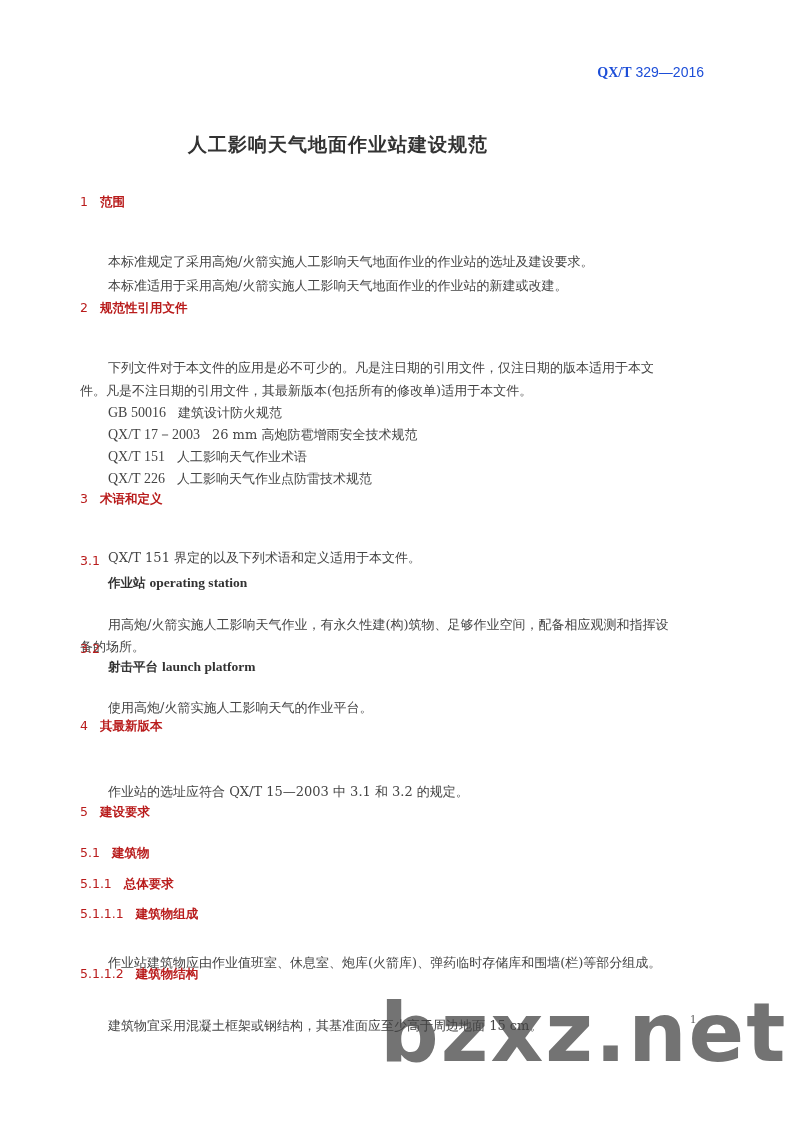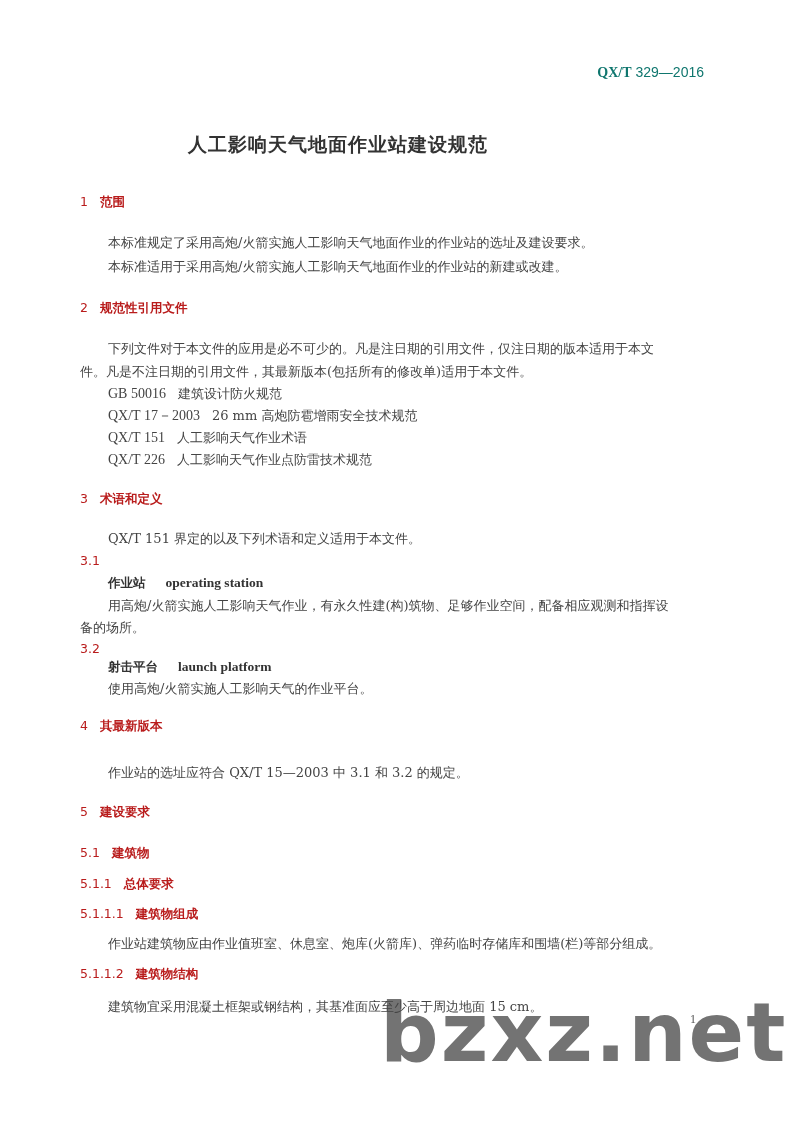--- a/index.html
+++ b/index.html
@@ -3,36 +3,36 @@
   <meta charset="utf-8">
   <style>
     html, body { margin: 0; padding: 0; }
     body {
       width: 800px; height: 1134px; background: #ffffff; position: relative; overflow: hidden;
       color: #3a3a3a;
       font-family: "DejaVu Serif", "Liberation Serif", serif;
     }
     .abs { position: absolute; white-space: nowrap; }
     .std-code {
-      right: 96px; top: 64px; font-size: 14px; color: #0f766e;
+      right: 96px; top: 64px; font-size: 14px; color: #1d4ed8;
       font-family: "Liberation Sans", "DejaVu Sans", sans-serif;
     }
     .std-code b { font-family: "Liberation Serif", serif; font-weight: bold; }
     .doc-title {
       left: 0; width: 676px; text-align: center; top: 132px;
       font-size: 19px; font-weight: bold; letter-spacing: 1px; color: #333;
       font-family: "DejaVu Sans", sans-serif;
     }
     .h {
       font-family: "DejaVu Sans", sans-serif; font-weight: bold; font-size: 12.5px; color: #b91c1c;
     }
     .h .num { font-weight: normal; margin-right: 12px; }
-    .p { font-size: 13px; color: #444; }
+    .p { font-size: 13px; color: #444; margin-top: 19px; }
     .term { font-family: "DejaVu Sans", sans-serif; font-weight: bold; font-size: 12.5px; color: #333; }
-    .term .en { font-family: "Liberation Serif", serif; font-weight: bold; font-size: 13.5px; margin-left: 20px; }
+    .term .en { font-family: "Liberation Serif", serif; font-weight: bold; font-size: 13.5px; margin-left: 4px; }
     .ref .code { display: inline-block; margin-right: 12px; font-family: "Liberation Serif", serif; font-size: 14px; }
     .page-no { right: 104px; top: 1012px; font-size: 12px; color: #555; font-family: "Liberation Serif", serif; }
     .watermark {
       left: 380px; top: 985px; font-family: "DejaVu Sans", sans-serif; font-weight: bold;
       font-size: 82px; color: #737373; letter-spacing: 2px; z-index: 0;
     }
     .content { position: relative; z-index: 1; }
   </style>
 </head>
 <body>

